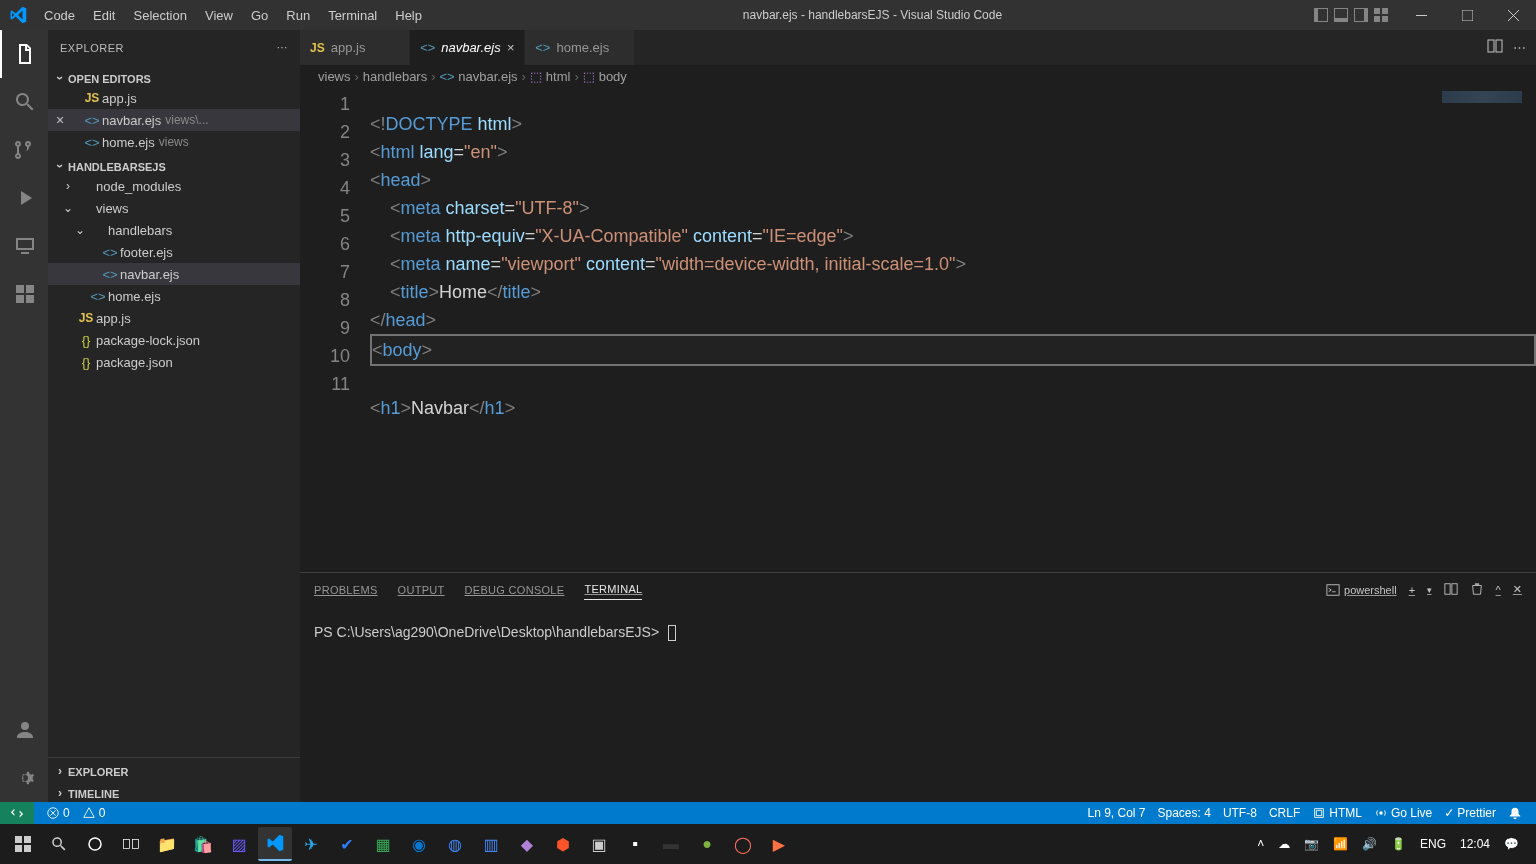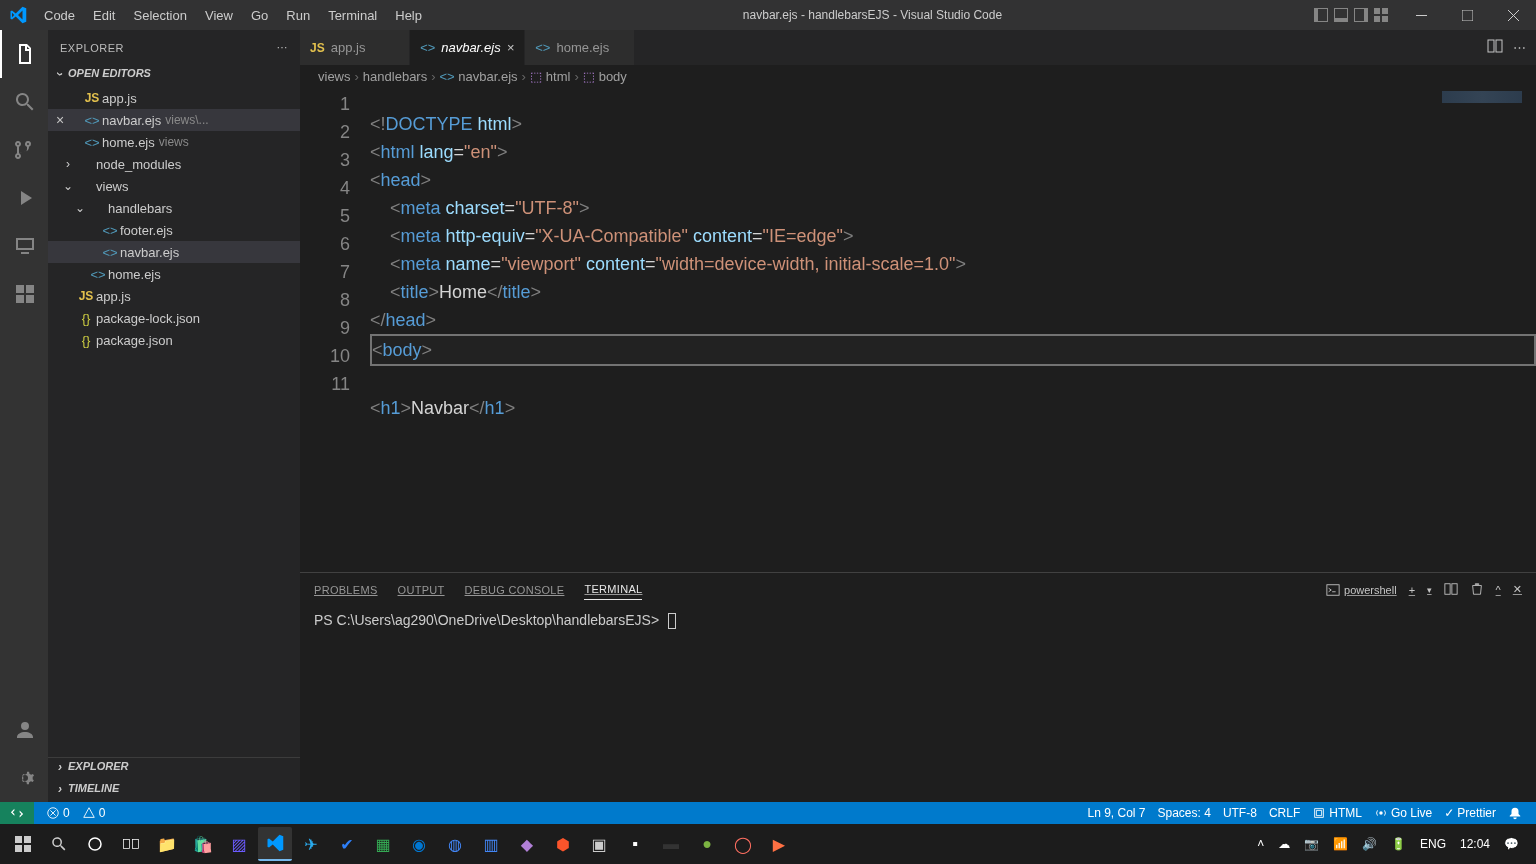--- a/index.html
+++ b/index.html
@@ -23,21 +23,21 @@
 .activitybar { width: 48px; background: #333333; display: flex; flex-direction: column; }
 .activitybar .top { flex: 1; }
 .act-item { width: 48px; height: 48px; display: flex; align-items: center; justify-content: center; cursor: pointer; color: #858585; border-left: 2px solid transparent; }
 .act-item.active { color: #ffffff; border-left: 2px solid #ffffff; }
 .act-item svg { width: 24px; height: 24px; }
 
 
 .sidebar { width: 252px; background: #252526; display: flex; flex-direction: column; font-size: 13px; }
 .sidebar-header { height: 35px; display: flex; align-items: center; justify-content: space-between; padding: 0 12px; font-size: 11px; letter-spacing: 0.5px; color: #bbbbbb; }
 .sidebar-body { flex: 1; overflow: auto; }
-.section-hdr { display: flex; align-items: flex-start; padding: 2px 4px; font-size: 11px; font-weight: 700; color: #cccccc; cursor: pointer; height: 22px; font-style: italic; }
+.section-hdr { display: flex; align-items: flex-end; padding: 2px 4px; font-size: 11px; font-weight: 700; color: #cccccc; cursor: pointer; height: 22px; }
 .section-hdr .chev { width: 16px; text-align: center; font-size: 12px; transform: rotate(90deg); display:inline-block; }
 .tree-row { display: flex; align-items: center; height: 22px; padding-left: 12px; cursor: pointer; font-size: 13px; color: #cccccc; }
 .tree-row.active { background: #37373d; }
 .tree-row .indent { display: inline-block; }
 .tree-row .twisty { width: 16px; text-align: center; font-size: 12px; display: inline-block; }
 .tree-row .ficon { width: 20px; display: inline-flex; align-items: center; justify-content: center; }
 .tree-row .dim { color: #8a8a8a; font-size: 12px; margin-left: 4px; }
 .open-ed { position: relative; }
 .open-ed .xbtn { position: absolute; left: 8px; color: #c5c5c5; font-size: 14px; display: none; }
 .open-ed.modified .xbtn { display: inline; }
@@ -72,21 +72,21 @@
 .t-txt { color: #d4d4d4; }
 .line.current { background: rgba(255,255,255,0.02); border: 2px solid #737373; }
 .minimap { position: absolute; top: 4px; right: 14px; width: 80px; height: 12px; background: linear-gradient(90deg, #3b5a7c, #4a6a8c, #3b5a7c); opacity: 0.5; }
 
 
 .panel { height: 230px; border-top: 1px solid #414141; display: flex; flex-direction: column; background: #1e1e1e; }
 .panel-tabs { height: 33px; display: flex; align-items: center; padding: 0 14px; gap: 20px; font-size: 11px; color: #969696; text-decoration: underline; }
 .panel-tab { cursor: pointer; padding: 4px 0; letter-spacing: 0.3px; }
 .panel-tab.active { color: #e7e7e7; border-bottom: 1px solid #e7e7e7; }
 .panel-right { margin-left: auto; display: flex; align-items: center; gap: 12px; color: #c5c5c5; }
-.panel-body { flex: 1; padding: 6px 14px; font-family: 'Consolas', monospace; font-size: 14px; color: #cccccc; }
+.panel-body { flex: 1; padding: 6px 14px; font-family: 'Consolas', monospace; font-size: 14px; color: #cccccc; margin-top: 12px; }
 .ps-path { color: #cccccc; }
 .cursor { display: inline-block; width: 8px; height: 16px; border: 1px solid #cccccc; vertical-align: middle; }
 
 
 .statusbar { height: 22px; background: #007acc; color: #ffffff; display: flex; align-items: center; font-size: 12px; padding: 0 8px 0 0; }
 .statusbar .remote { background: #16825d; height: 22px; width: 34px; display: flex; align-items: center; justify-content: center; margin-right: 6px; }
 .statusbar .sitem { padding: 0 6px; display: flex; align-items: center; gap: 3px; cursor: pointer; height: 22px; }
 .statusbar .spacer { flex: 1; }
 
 
@@ -219,20 +219,24 @@
             <span class="ficon ejs">&lt;&gt;</span>
             <span>navbar.ejs</span>
             <span class="dim">views\...</span>
           </div>
           <div class="tree-row open-ed">
             <span class="indent" style="width:22px"></span>
             <span class="ficon ejs">&lt;&gt;</span>
             <span>home.ejs</span>
             <span class="dim">views</span>
           </div>
+        </div>
+      <div class="section-hdr">
+          <span class="chev">›</span>
+          <span>HANDLEBARSEJS</span>
         </div>
       <div id="file-tree">
           <div class="tree-row">
             <span class="indent" style="width:0px"></span>
             <span class="twisty">›</span>
             <span class="ficon folder"></span>
             <span>node_modules</span>
           </div>
           <div class="tree-row">
             <span class="indent" style="width:0px"></span>

